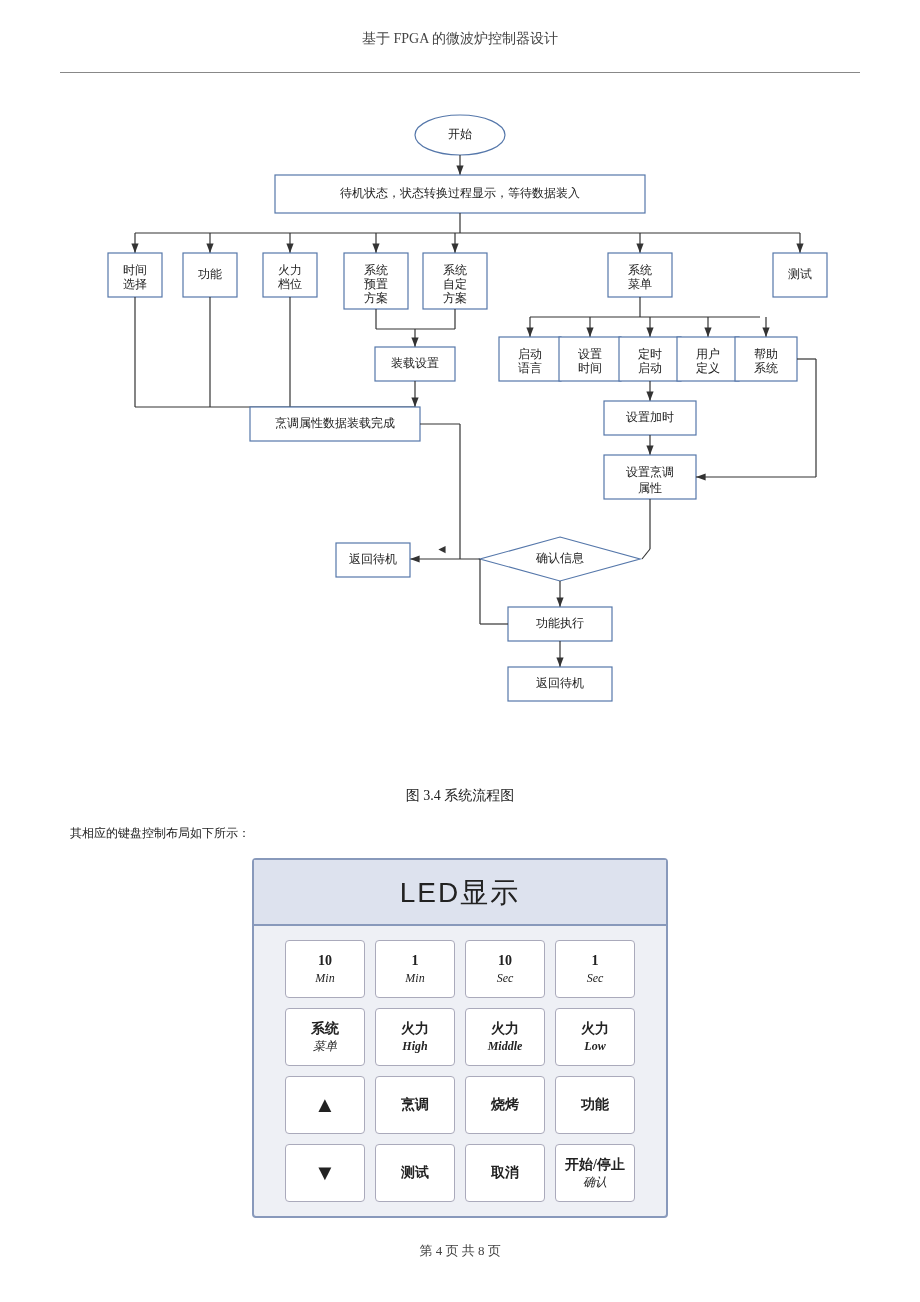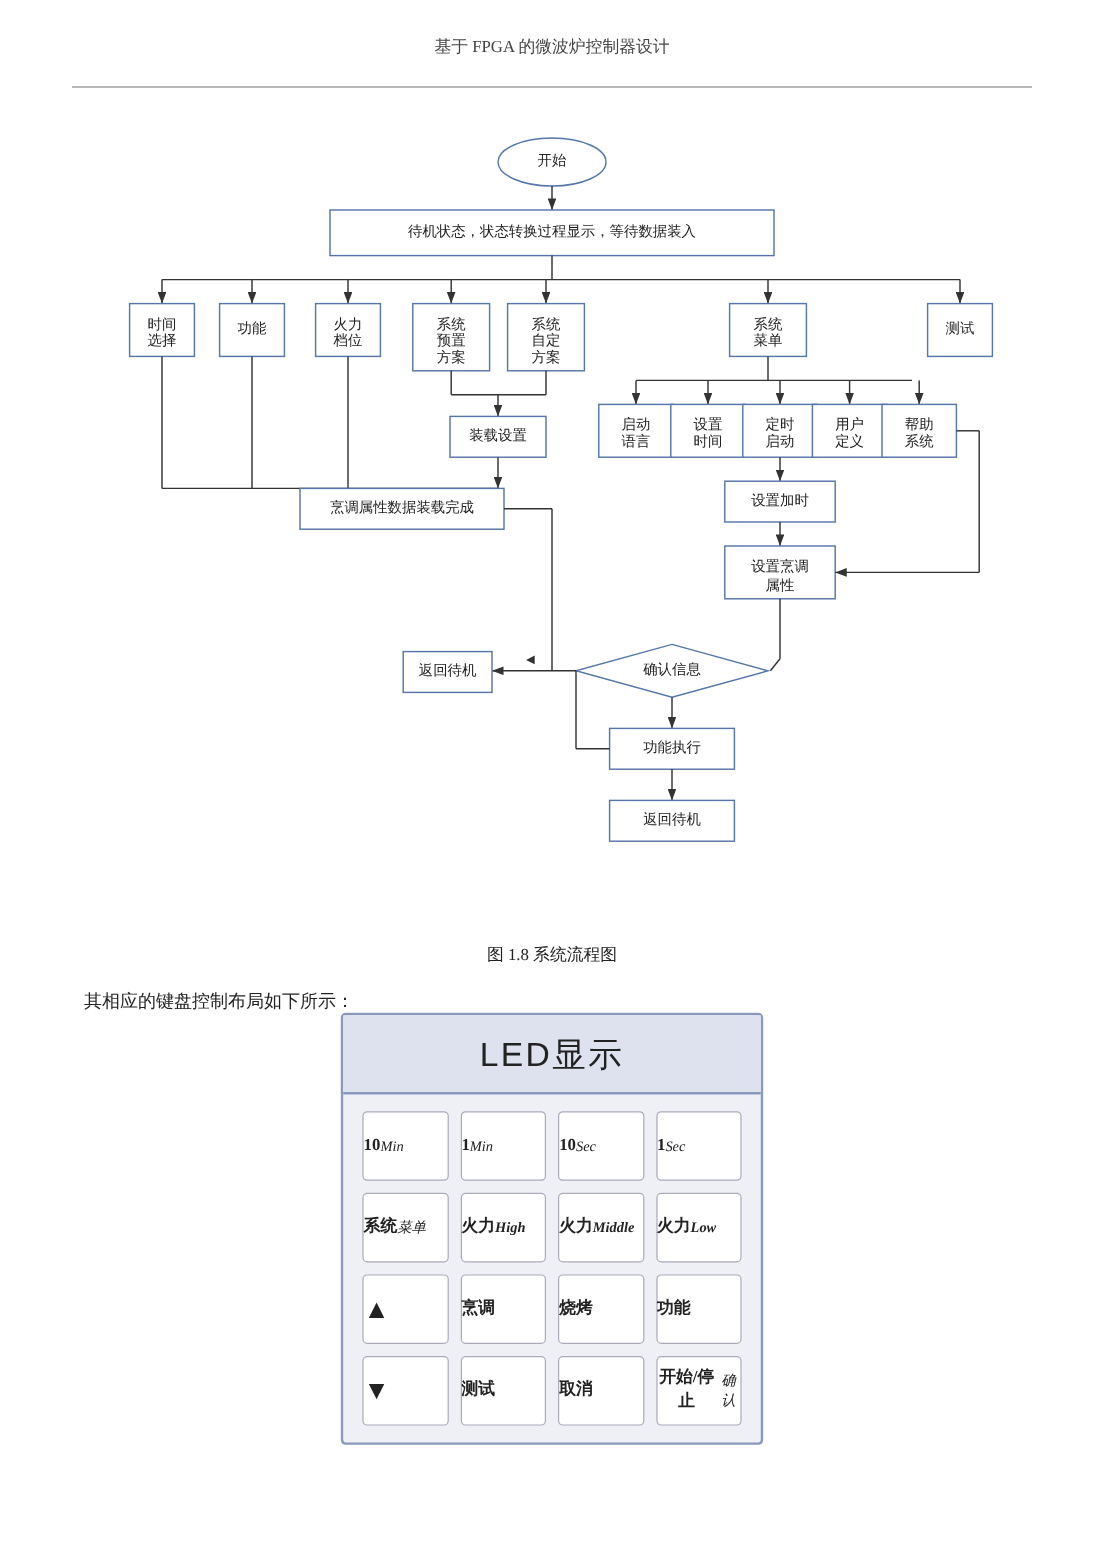--- a/index.html
+++ b/index.html
@@ -42,36 +42,37 @@
     }
 
     .fig-caption {
       text-align: center;
       font-size: 14px;
       margin-bottom: 20px;
       font-weight: normal;
     }
 
     .intro-text {
-      font-size: 15px;
+      font-size: 12px;
+      margin-bottom: 16px;
       margin-left: 10px;
     }
 
     
     .keyboard-wrapper {
       display: flex;
       justify-content: center;
       margin-bottom: 12px;
     }
 
     .keyboard-table {
       border: 2px solid #8899bb;
       border-radius: 4px;
       background: #eef0f5;
-      width: 352px;
+      width: 416px;
     }
 
     .keyboard-header {
       background: #dde2ee;
       text-align: center;
       font-size: 28px;
       padding: 14px 0 12px 0;
       font-family: "Arial", sans-serif;
       border-bottom: 2px solid #8899bb;
       letter-spacing: 2px;
@@ -90,23 +91,23 @@
       justify-content: center;
     }
 
     .kb-btn {
       border: 1px solid #aab;
       background: #fff;
       border-radius: 4px;
       width: 80px;
       height: 58px;
       display: flex;
-      flex-direction: row;
+      flex-direction: column;
       align-items: center;
-      justify-content: flex-start;
+      justify-content: center;
       font-size: 13px;
       text-align: center;
       line-height: 1.4;
     }
 
     .kb-btn .btn-main {
       font-weight: bold;
       font-size: 14px;
     }
 
@@ -310,21 +311,21 @@
       <rect x="428" y="570" width="104" height="34" class="fc-box"></rect>
       <text x="480" y="587" class="fc-text">返回待机</text>
 
       <line x1="428" y1="527" x2="400" y2="527" class="fc-line"></line>
       <line x1="400" y1="527" x2="400" y2="462" class="fc-line"></line>
 
       <line x1="570" y1="452" x2="562" y2="462" class="fc-line"></line>
     </svg>
   </div>
 
-  <div class="fig-caption">图 1.8  系统流程图</div>
+  <div class="fig-caption">图 3.4  系统流程图</div>
 
   <p class="intro-text">其相应的键盘控制布局如下所示：</p>
 
   <div class="keyboard-wrapper">
     <div class="keyboard-table">
       <div class="keyboard-header">LED显示</div>
       <div class="keyboard-body">
 
         <div class="kb-row">
           <div class="kb-btn">
@@ -393,14 +394,15 @@
             <span class="btn-main">开始/停止</span>
             <span class="btn-sub">确认</span>
           </div>
         </div>
 
       </div>
     </div>
   </div>
 
 
+  <div class="page-footer">第 4 页 共 8 页</div>
 
 </div>
 
 </body></html>

